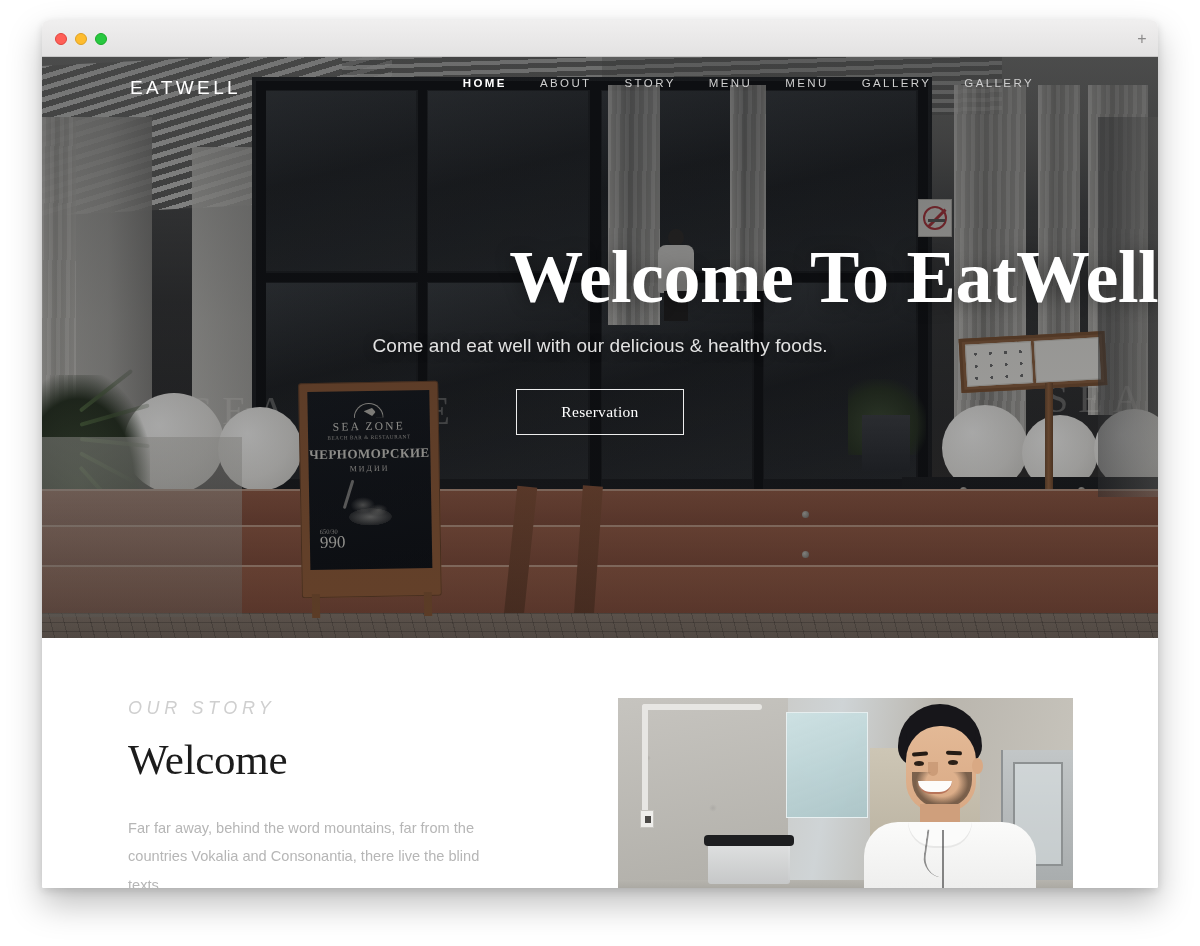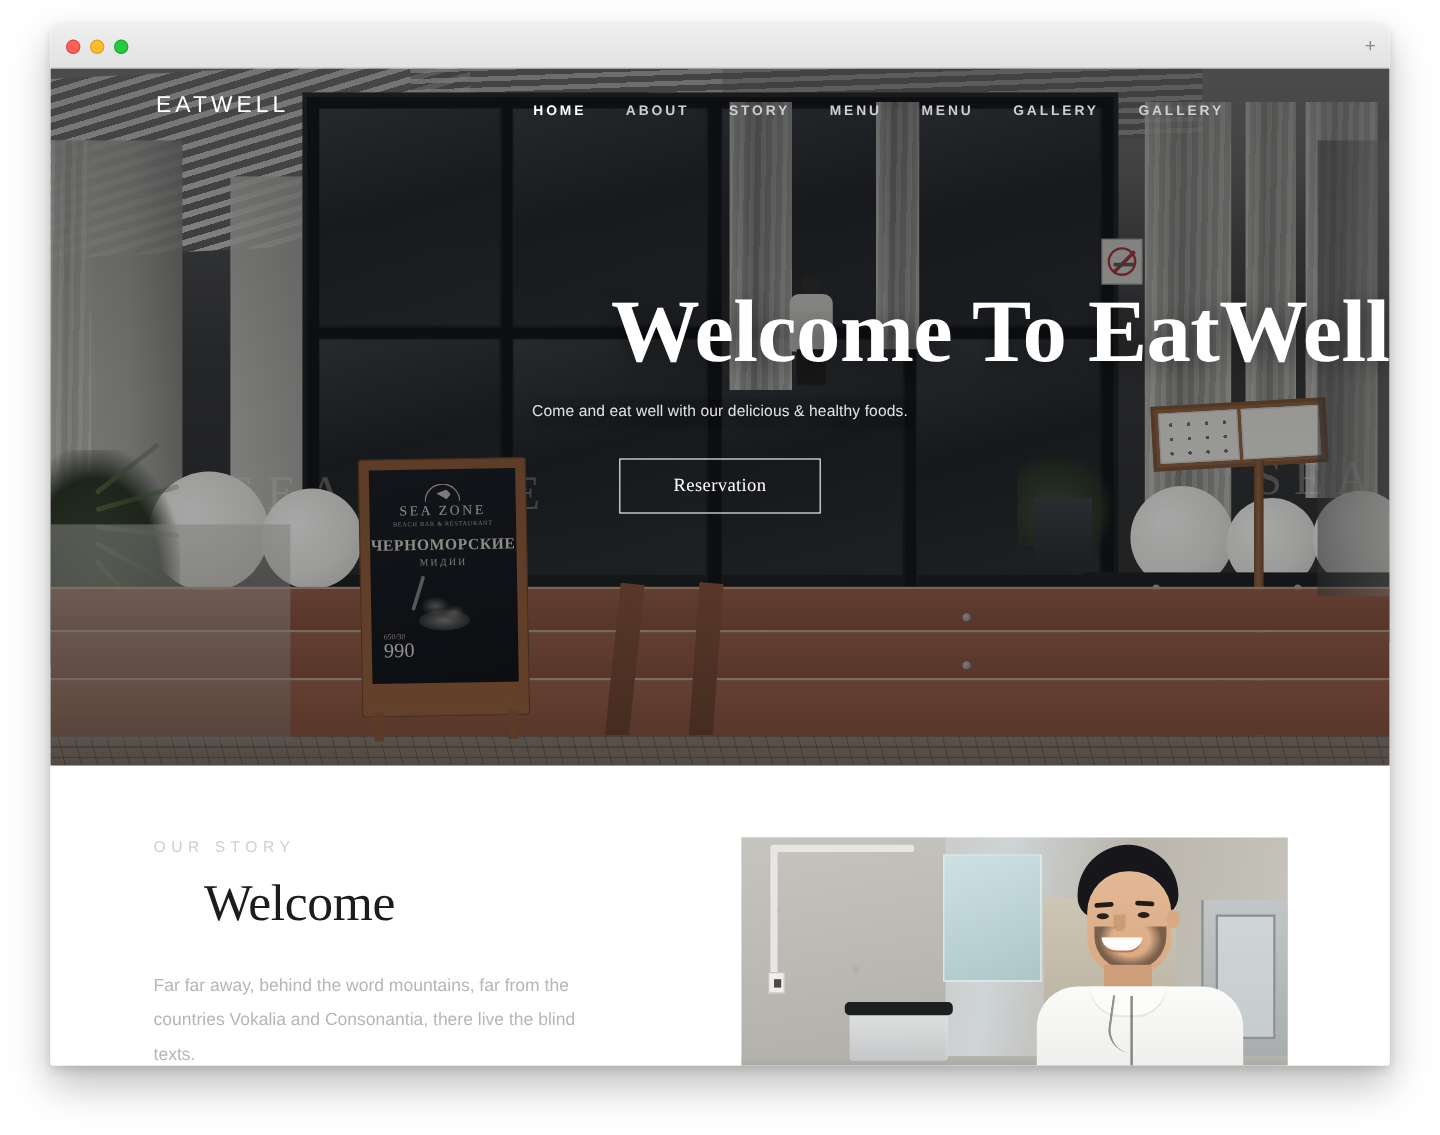--- a/index.html
+++ b/index.html
@@ -387,56 +387,56 @@
   }
 
   
   .hero-overlay {
     position: absolute; inset: 0;
     background: linear-gradient(180deg, rgba(14,16,20,0.52), rgba(14,16,20,0.38) 45%, rgba(14,16,20,0.30));
   }
 
   
   .site-header {
-    position: absolute; left: 0; right: 14px; top: 20px;
-    display: flex; align-items: flex-end;
+    position: absolute; left: 0; right: 0; top: 20px;
+    display: flex; align-items: flex-start;
     padding: 0 46px 0 88px;
     z-index: 6;
   }
   .brand {
     color: #ffffff; font-size: 19px; letter-spacing: 3.4px;
     font-weight: 300;
   }
   .main-nav {
     margin-left: auto; display: flex; align-items: center; gap: 33px;
     padding-right: 78px;
   }
   .nav-link {
     color: #cfcfcf; font-size: 11.5px; letter-spacing: 2.4px;
-    text-decoration: none; font-weight: 700;
+    text-decoration: none; font-weight: 400;
   }
   .nav-link.active { color: #ffffff; font-weight: bold; }
 
   .hero-content {
     position: absolute; left: 0; right: 0; top: 182px;
     text-align: center; z-index: 6;
   }
   .hero-title {
     font-family: "Liberation Serif", serif;
     font-weight: bold;
     font-size: 74px;
     color: #ffffff;
     line-height: 1.05;
     letter-spacing: -0.5px;
     text-shadow: 0 2px 18px rgba(0,0,0,0.4);
     text-align: right;
   }
   .hero-sub {
     margin-top: 18px;
-    font-size: 13px;
+    font-size: 19px;
     color: #e2e2e2;
     font-weight: 300;
     letter-spacing: 0.1px;
     text-shadow: 0 1px 10px rgba(0,0,0,0.5);
     text-align: center;
   }
   .hero-btn {
     display: inline-block;
     margin-top: 32px;
     padding: 13px 44px;
@@ -458,33 +458,33 @@
   }
   .about-inner {
     display: flex;
     padding-left: 86px;
     padding-right: 60px;
     gap: 60px;
   }
   .about-text { width: 430px; flex: none; }
   .eyebrow {
     color: #cfcfcf;
-    font-size: 13px;
+    font-size: 18px;
     letter-spacing: 4.6px;
     text-transform: uppercase;
     font-weight: 400;
+    font-style: italic;
   }
   .about-h {
     font-family: "Liberation Serif", serif;
     font-size: 43px;
     color: #1c1c1c;
     margin-top: 16px;
     font-weight: 400;
     letter-spacing: -0.3px;
-    margin-left: 42px;
   }
   .about-p {
     margin-top: 30px;
     color: #b6b6b6;
     font-size: 14.6px;
     line-height: 1.95;
     font-weight: 300;
     max-width: 390px;
   }
   .about-photo {

